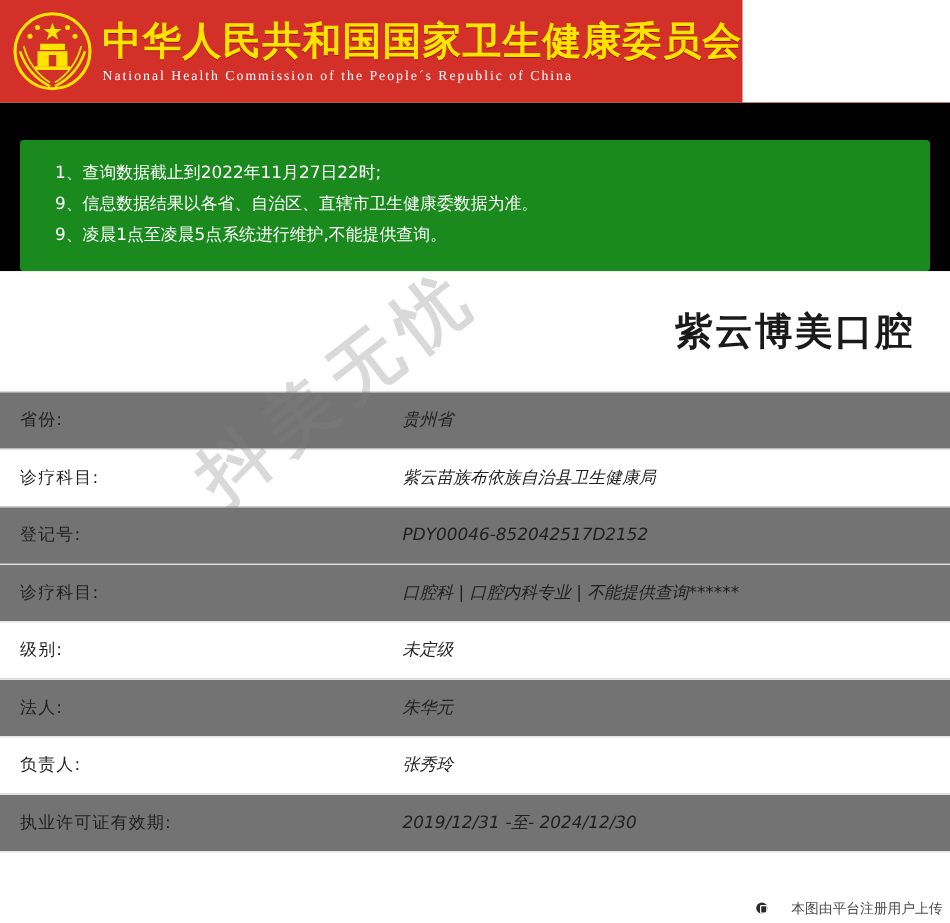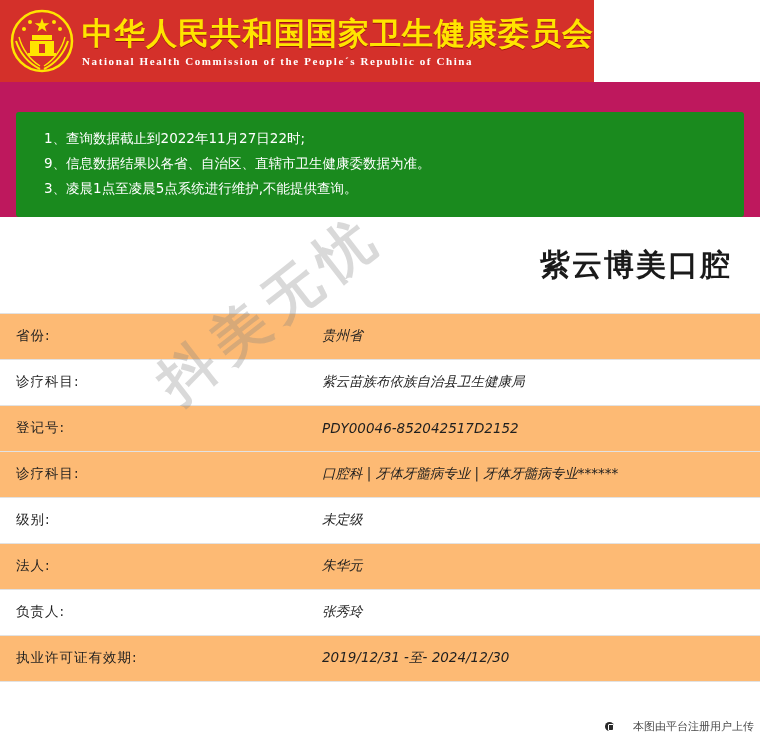--- a/index.html
+++ b/index.html
@@ -47,36 +47,36 @@
     font-size: 31px;
     font-weight: bold;
     letter-spacing: 1px;
     font-family: "DejaVu Sans", "Liberation Sans", sans-serif;
     white-space: nowrap;
     text-shadow: 0 1px 0 rgba(120,0,0,.6);
   }
   .header-en {
     color: #ffffff;
     font-size: 11px;
-    font-weight: bold;
+    font-weight: normal;
     letter-spacing: 1.6px;
     margin-top: 7px;
     white-space: nowrap;
     font-family: "Liberation Serif", serif;
   }
   .header-right-fill {
     flex: 1 1 auto;
     height: 100%;
     background: #ffffff;
   }
 
   
   .notice-wrap {
     padding: 30px 16px 0 16px;
-    background: #be185d;
+    background: #000000;
   }
   .notice {
     background: #1a8a1e;
     color: #ffffff;
     border-radius: 3px;
     padding: 14px 18px 16px 28px;
     font-size: 13.5px;
     line-height: 1.85;
   }
   .notice div { white-space: nowrap; }
@@ -116,21 +116,21 @@
   .info-table td.label {
     width: 320px;
     color: #1f1f1f;
     letter-spacing: 1px;
   }
   .info-table td.value {
     padding-left: 2px;
     color: #1f1f1f;
     font-style: italic;
   }
-  .info-table tr.alt td { background: #fdba74; }
+  .info-table tr.alt td { background: #737373; }
   .info-table tr.plain td { background: #ffffff; }
 
   
   .wm-diag {
     position: absolute;
     left: 188px;
     top: 232px;
     width: 330px;
     height: 260px;
     pointer-events: none;
@@ -203,21 +203,21 @@
       <div class="header-cn">中华人民共和国国家卫生健康委员会</div>
       <div class="header-en">National Health Commission of the People´s Republic of China</div>
     </div>
     <div class="header-right-fill"></div>
   </div>
 
   <div class="notice-wrap">
     <div class="notice">
       <div>1、查询数据截止到2022年11月27日22时;</div>
       <div>9、信息数据结果以各省、自治区、直辖市卫生健康委数据为准。</div>
-      <div>3、凌晨1点至凌晨5点系统进行维护,不能提供查询。</div>
+      <div>9、凌晨1点至凌晨5点系统进行维护,不能提供查询。</div>
     </div>
   </div>
 
   <div class="title-zone">
     <div class="clinic-title">紫云博美口腔</div>
   </div>
 
   <table class="info-table">
     <tbody>
       <tr class="alt">
@@ -227,21 +227,21 @@
       <tr class="plain">
         <td class="label">诊疗科目:</td>
         <td class="value">紫云苗族布依族自治县卫生健康局</td>
       </tr>
       <tr class="alt">
         <td class="label">登记号:</td>
         <td class="value">PDY00046-852042517D2152</td>
       </tr>
       <tr class="alt">
         <td class="label">诊疗科目:</td>
-        <td class="value">口腔科 | 牙体牙髓病专业 | 牙体牙髓病专业******</td>
+        <td class="value">口腔科 | 口腔内科专业 | 不能提供查询******</td>
       </tr>
       <tr class="plain">
         <td class="label">级别:</td>
         <td class="value">未定级</td>
       </tr>
       <tr class="alt">
         <td class="label">法人:</td>
         <td class="value">朱华元</td>
       </tr>
       <tr class="plain">

